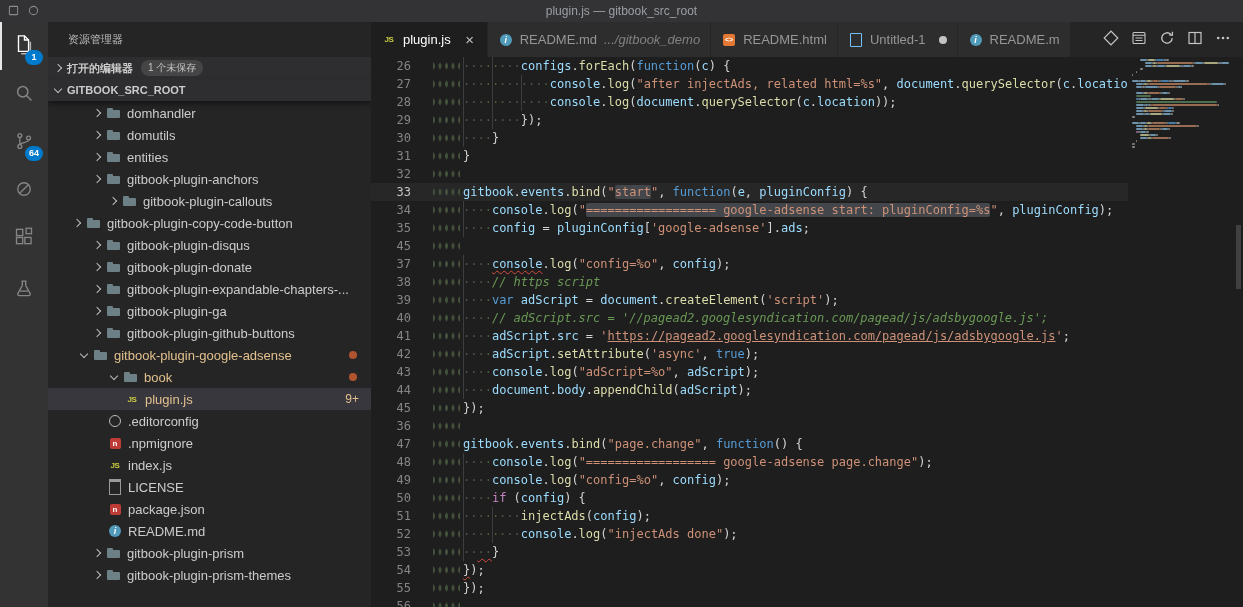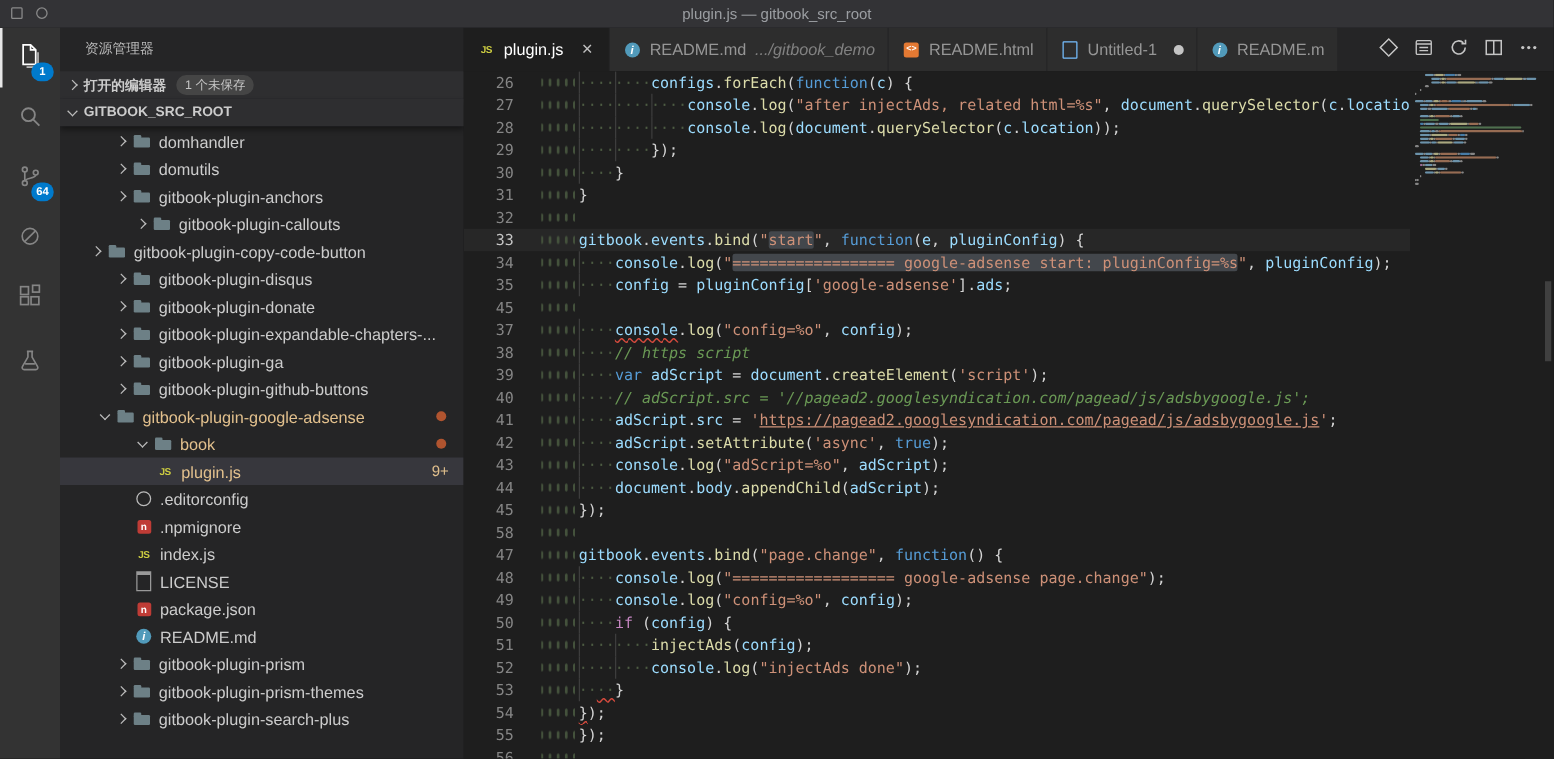--- a/index.html
+++ b/index.html
@@ -183,20 +183,25 @@
             <span class="tree-label">domhandler</span>
           </div>
           <div class="tree-row" style="padding-left: 42px;">
             <span class="chev"></span>
             <span class="folder-ico"></span>
             <span class="tree-label">domutils</span>
           </div>
           <div class="tree-row" style="padding-left: 42px;">
             <span class="chev"></span>
             <span class="folder-ico"></span>
+            <span class="tree-label">entities</span>
+          </div>
+          <div class="tree-row" style="padding-left: 42px;">
+            <span class="chev"></span>
+            <span class="folder-ico"></span>
             <span class="tree-label">gitbook-plugin-anchors</span>
           </div>
           <div class="tree-row" style="padding-left: 58px;">
             <span class="chev"></span>
             <span class="folder-ico"></span>
             <span class="tree-label">gitbook-plugin-callouts</span>
           </div>
           <div class="tree-row" style="padding-left: 22px;">
             <span class="chev"></span>
             <span class="folder-ico"></span>
@@ -284,25 +289,20 @@
           </div>
           <div class="tree-row" style="padding-left: 42px;">
             <span class="chev"></span>
             <span class="folder-ico"></span>
             <span class="tree-label">gitbook-plugin-prism</span>
           </div>
           <div class="tree-row" style="padding-left: 42px;">
             <span class="chev"></span>
             <span class="folder-ico"></span>
             <span class="tree-label">gitbook-plugin-prism-themes</span>
-          </div>
-          <div class="tree-row" style="padding-left: 42px;">
-            <span class="chev"></span>
-            <span class="folder-ico"></span>
-            <span class="tree-label">gitbook-plugin-search-plus</span>
           </div>
         </div>
     </div>
 
     <div class="editor-area">
       <div class="tabbar">
         <div class="tabs" id="tabs">
             <div class="tab active">
               <span class="fi">
                 <span class="fi-in fi-js">JS</span>
@@ -385,21 +385,21 @@
             <div class="code-line"><span class="ln">45</span><span class="deco"></span><span class="lc"></span></div>
             <div class="code-line"><span class="ln">37</span><span class="deco"></span><span class="lc"><span class="t-w">····</span><span class="t-verr">console</span><span class="t-p">.</span><span class="t-f">log</span><span class="t-p">(</span><span class="t-s">"config=%o"</span><span class="t-p">, </span><span class="t-v">config</span><span class="t-p">);</span><span class="guide" style="left: 0ch;"></span></span></div>
             <div class="code-line"><span class="ln">38</span><span class="deco"></span><span class="lc"><span class="t-w">····</span><span class="t-c">// https script</span><span class="guide" style="left: 0ch;"></span></span></div>
             <div class="code-line"><span class="ln">39</span><span class="deco"></span><span class="lc"><span class="t-w">····</span><span class="t-k">var</span><span class="t-p"> </span><span class="t-v">adScript</span><span class="t-p"> = </span><span class="t-v">document</span><span class="t-p">.</span><span class="t-f">createElement</span><span class="t-p">(</span><span class="t-s">'script'</span><span class="t-p">);</span><span class="guide" style="left: 0ch;"></span></span></div>
             <div class="code-line"><span class="ln">40</span><span class="deco"></span><span class="lc"><span class="t-w">····</span><span class="t-c">// adScript.src = '//pagead2.googlesyndication.com/pagead/js/adsbygoogle.js';</span><span class="guide" style="left: 0ch;"></span></span></div>
             <div class="code-line"><span class="ln">41</span><span class="deco"></span><span class="lc"><span class="t-w">····</span><span class="t-v">adScript</span><span class="t-p">.</span><span class="t-v">src</span><span class="t-p"> = </span><span class="t-s">'</span><span class="t-su">https://pagead2.googlesyndication.com/pagead/js/adsbygoogle.js</span><span class="t-s">'</span><span class="t-p">;</span><span class="guide" style="left: 0ch;"></span></span></div>
             <div class="code-line"><span class="ln">42</span><span class="deco"></span><span class="lc"><span class="t-w">····</span><span class="t-v">adScript</span><span class="t-p">.</span><span class="t-f">setAttribute</span><span class="t-p">(</span><span class="t-s">'async'</span><span class="t-p">, </span><span class="t-k">true</span><span class="t-p">);</span><span class="guide" style="left: 0ch;"></span></span></div>
             <div class="code-line"><span class="ln">43</span><span class="deco"></span><span class="lc"><span class="t-w">····</span><span class="t-v">console</span><span class="t-p">.</span><span class="t-f">log</span><span class="t-p">(</span><span class="t-s">"adScript=%o"</span><span class="t-p">, </span><span class="t-v">adScript</span><span class="t-p">);</span><span class="guide" style="left: 0ch;"></span></span></div>
             <div class="code-line"><span class="ln">44</span><span class="deco"></span><span class="lc"><span class="t-w">····</span><span class="t-v">document</span><span class="t-p">.</span><span class="t-v">body</span><span class="t-p">.</span><span class="t-f">appendChild</span><span class="t-p">(</span><span class="t-v">adScript</span><span class="t-p">);</span><span class="guide" style="left: 0ch;"></span></span></div>
             <div class="code-line"><span class="ln">45</span><span class="deco"></span><span class="lc"><span class="t-p">});</span></span></div>
-            <div class="code-line"><span class="ln">58</span><span class="deco"></span><span class="lc"></span></div>
+            <div class="code-line"><span class="ln">36</span><span class="deco"></span><span class="lc"></span></div>
             <div class="code-line"><span class="ln">47</span><span class="deco"></span><span class="lc"><span class="t-v">gitbook</span><span class="t-p">.</span><span class="t-v">events</span><span class="t-p">.</span><span class="t-f">bind</span><span class="t-p">(</span><span class="t-s">"page.change"</span><span class="t-p">, </span><span class="t-k">function</span><span class="t-p">() {</span></span></div>
             <div class="code-line"><span class="ln">48</span><span class="deco"></span><span class="lc"><span class="t-w">····</span><span class="t-v">console</span><span class="t-p">.</span><span class="t-f">log</span><span class="t-p">(</span><span class="t-s">"================== google-adsense page.change"</span><span class="t-p">);</span><span class="guide" style="left: 0ch;"></span></span></div>
             <div class="code-line"><span class="ln">49</span><span class="deco"></span><span class="lc"><span class="t-w">····</span><span class="t-v">console</span><span class="t-p">.</span><span class="t-f">log</span><span class="t-p">(</span><span class="t-s">"config=%o"</span><span class="t-p">, </span><span class="t-v">config</span><span class="t-p">);</span><span class="guide" style="left: 0ch;"></span></span></div>
             <div class="code-line"><span class="ln">50</span><span class="deco"></span><span class="lc"><span class="t-w">····</span><span class="t-kc">if</span><span class="t-p"> (</span><span class="t-v">config</span><span class="t-p">) {</span><span class="guide" style="left: 0ch;"></span></span></div>
             <div class="code-line"><span class="ln">51</span><span class="deco"></span><span class="lc"><span class="t-w">········</span><span class="t-f">injectAds</span><span class="t-p">(</span><span class="t-v">config</span><span class="t-p">);</span><span class="guide" style="left: 0ch;"></span><span class="guide" style="left: 4ch;"></span></span></div>
             <div class="code-line"><span class="ln">52</span><span class="deco"></span><span class="lc"><span class="t-w">········</span><span class="t-v">console</span><span class="t-p">.</span><span class="t-f">log</span><span class="t-p">(</span><span class="t-s">"injectAds done"</span><span class="t-p">);</span><span class="guide" style="left: 0ch;"></span><span class="guide" style="left: 4ch;"></span></span></div>
             <div class="code-line"><span class="ln">53</span><span class="deco"></span><span class="lc"><span class="t-w">··</span><span class="t-werr">··</span><span class="t-p">}</span><span class="guide" style="left: 0ch;"></span></span></div>
             <div class="code-line"><span class="ln">54</span><span class="deco"></span><span class="lc"><span class="t-perr">}</span><span class="t-p">);</span></span></div>
             <div class="code-line"><span class="ln">55</span><span class="deco"></span><span class="lc"><span class="t-p">});</span></span></div>
             <div class="code-line"><span class="ln">56</span><span class="deco"></span><span class="lc"></span></div>

